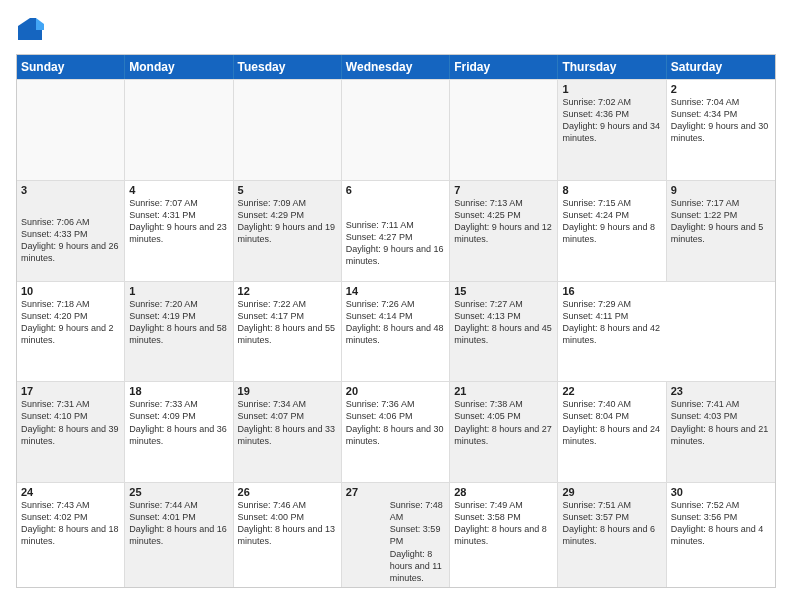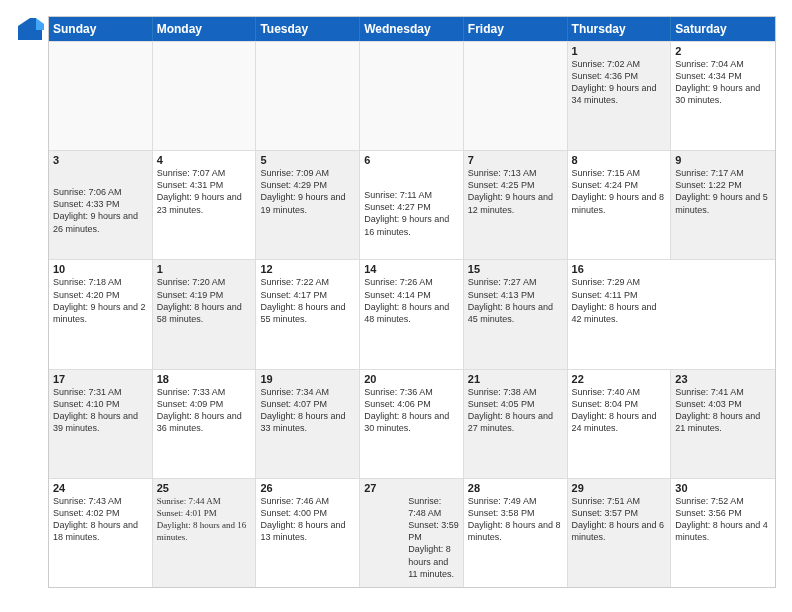--- a/index.html
+++ b/index.html
@@ -8,21 +8,21 @@
       background: #fff;
       width: 792px;
       height: 612px;
       overflow: hidden;
     }
     .page {
       width: 792px;
       height: 612px;
       padding: 16px 16px 24px 16px;
       display: flex;
-      flex-direction: row;
+      flex-direction: column;
     }
     .header {
       display: flex;
       align-items: flex-start;
       justify-content: space-between;
       margin-bottom: 10px;
     }
     .logo {
       display: flex;
       align-items: center;
@@ -288,21 +288,21 @@
         </div>
         <div class="cal-row">
           <div class="cal-cell">
             <span class="day-num">24</span>
             <div class="cell-text" style="white-space: pre-line;">Sunrise: 7:43 AM
 Sunset: 4:02 PM
 Daylight: 8 hours and 18 minutes.</div>
           </div>
           <div class="cal-cell shaded">
             <span class="day-num">25</span>
-            <div class="cell-text" style="white-space: pre-line; font-family: Liberation Serif, serif;">Sunrise: 7:44 AM
+            <div class="cell-text" style="white-space: pre-line;">Sunrise: 7:44 AM
 Sunset: 4:01 PM
 Daylight: 8 hours and 16 minutes.</div>
           </div>
           <div class="cal-cell">
             <span class="day-num">26</span>
             <div class="cell-text" style="white-space: pre-line;">Sunrise: 7:46 AM
 Sunset: 4:00 PM
 Daylight: 8 hours and 13 minutes.</div>
           </div>
           <div class="cal-cell shaded">

